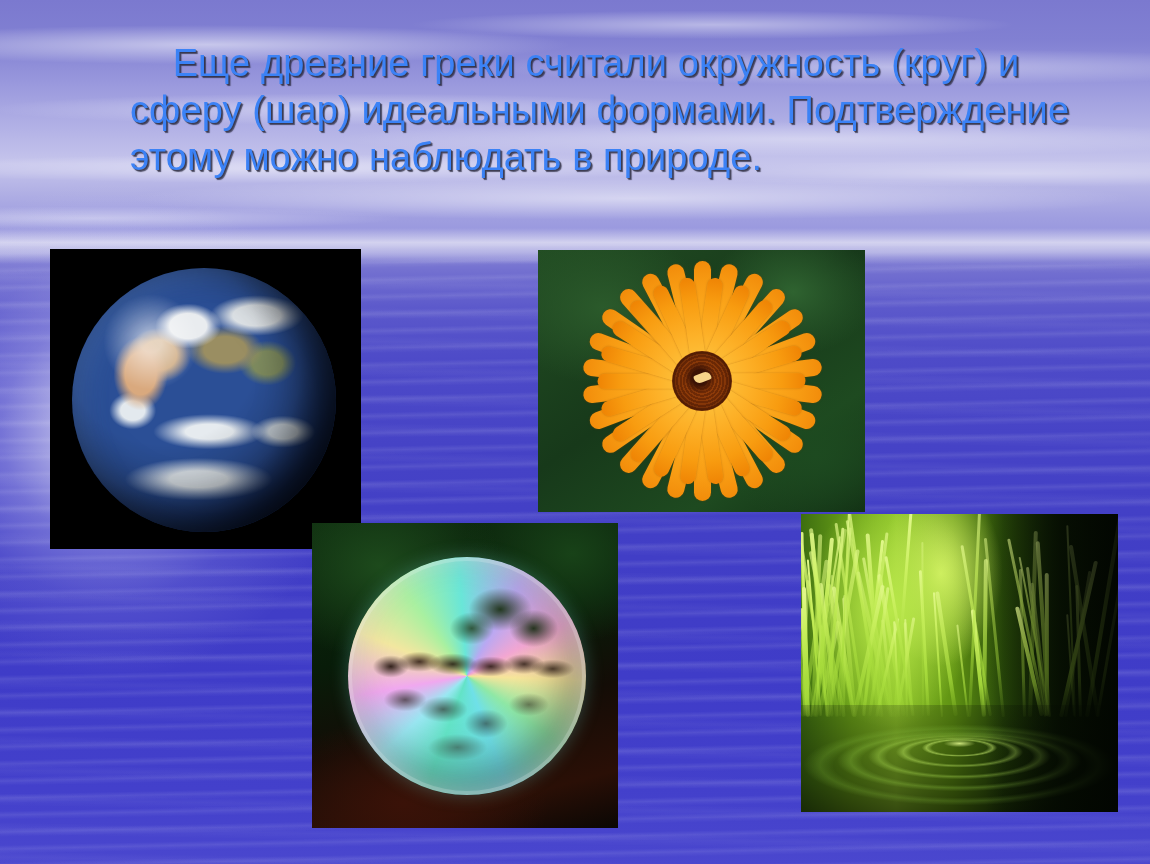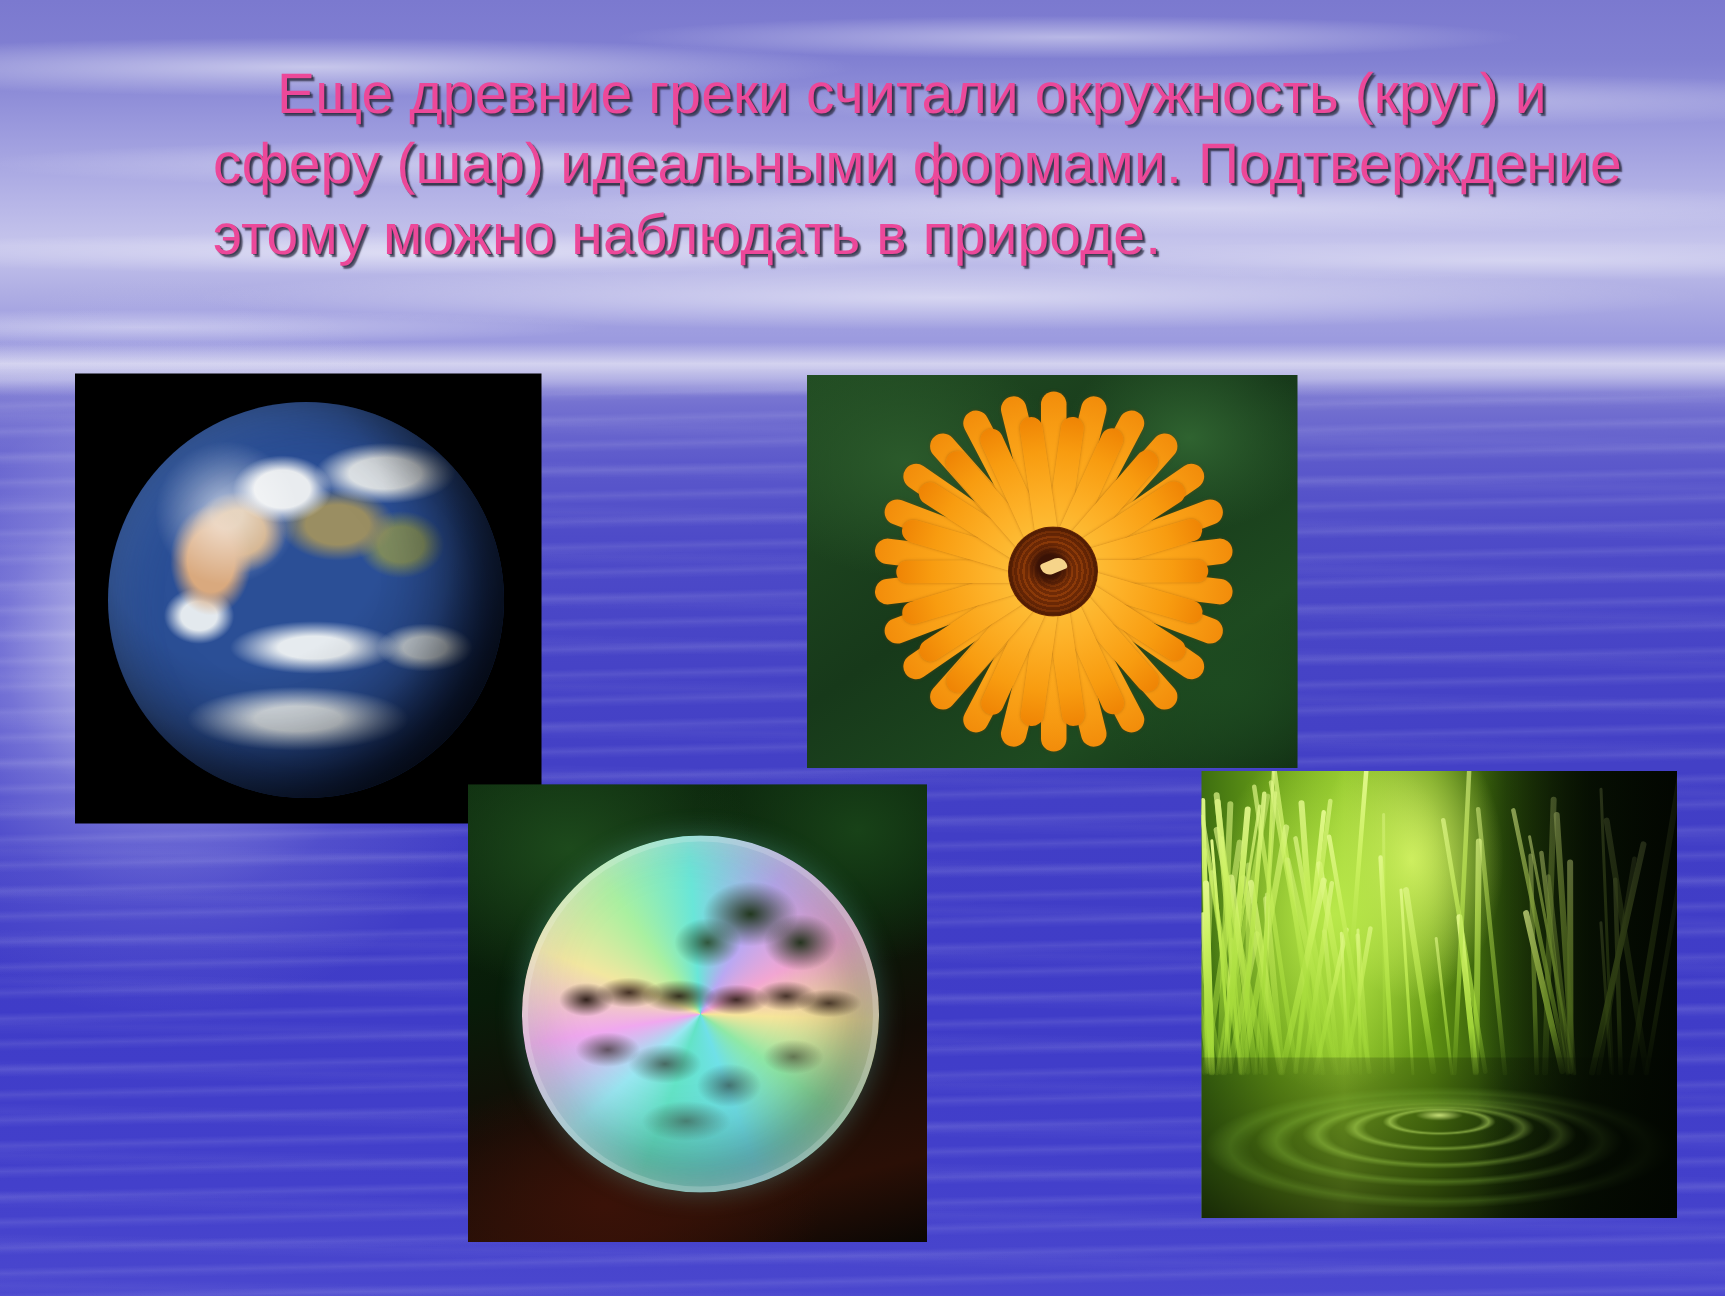--- a/index.html
+++ b/index.html
@@ -270,23 +270,23 @@
       linear-gradient(to bottom, rgba(0,0,0,.18) 0%, rgba(0,0,0,.45) 70%, rgba(0,0,0,.62) 100%);
   }
   .grass-dark {
     position: absolute; right: 0; top: 0; width: 42%; height: 100%;
     background: linear-gradient(to left, rgba(2,6,1,.93) 0%, rgba(4,10,2,.7) 42%, rgba(6,14,3,0) 100%);
   }
 
   
   #body-text {
     position: absolute;
-    left: 142px; top: 40px;
+    left: 130px; top: 40px;
     width: 960px;
-    color: #ec4899;
+    color: #3b82f6;
     font-size: 38px;
     line-height: 47px;
     font-weight: 400;
     letter-spacing: .1px;
     text-shadow: 2px 2px 1px rgba(40,40,60,.75),
                  1px 1px 0 rgba(60,60,80,.6);
     white-space: pre-wrap;
   }
 </style>
 </head>

